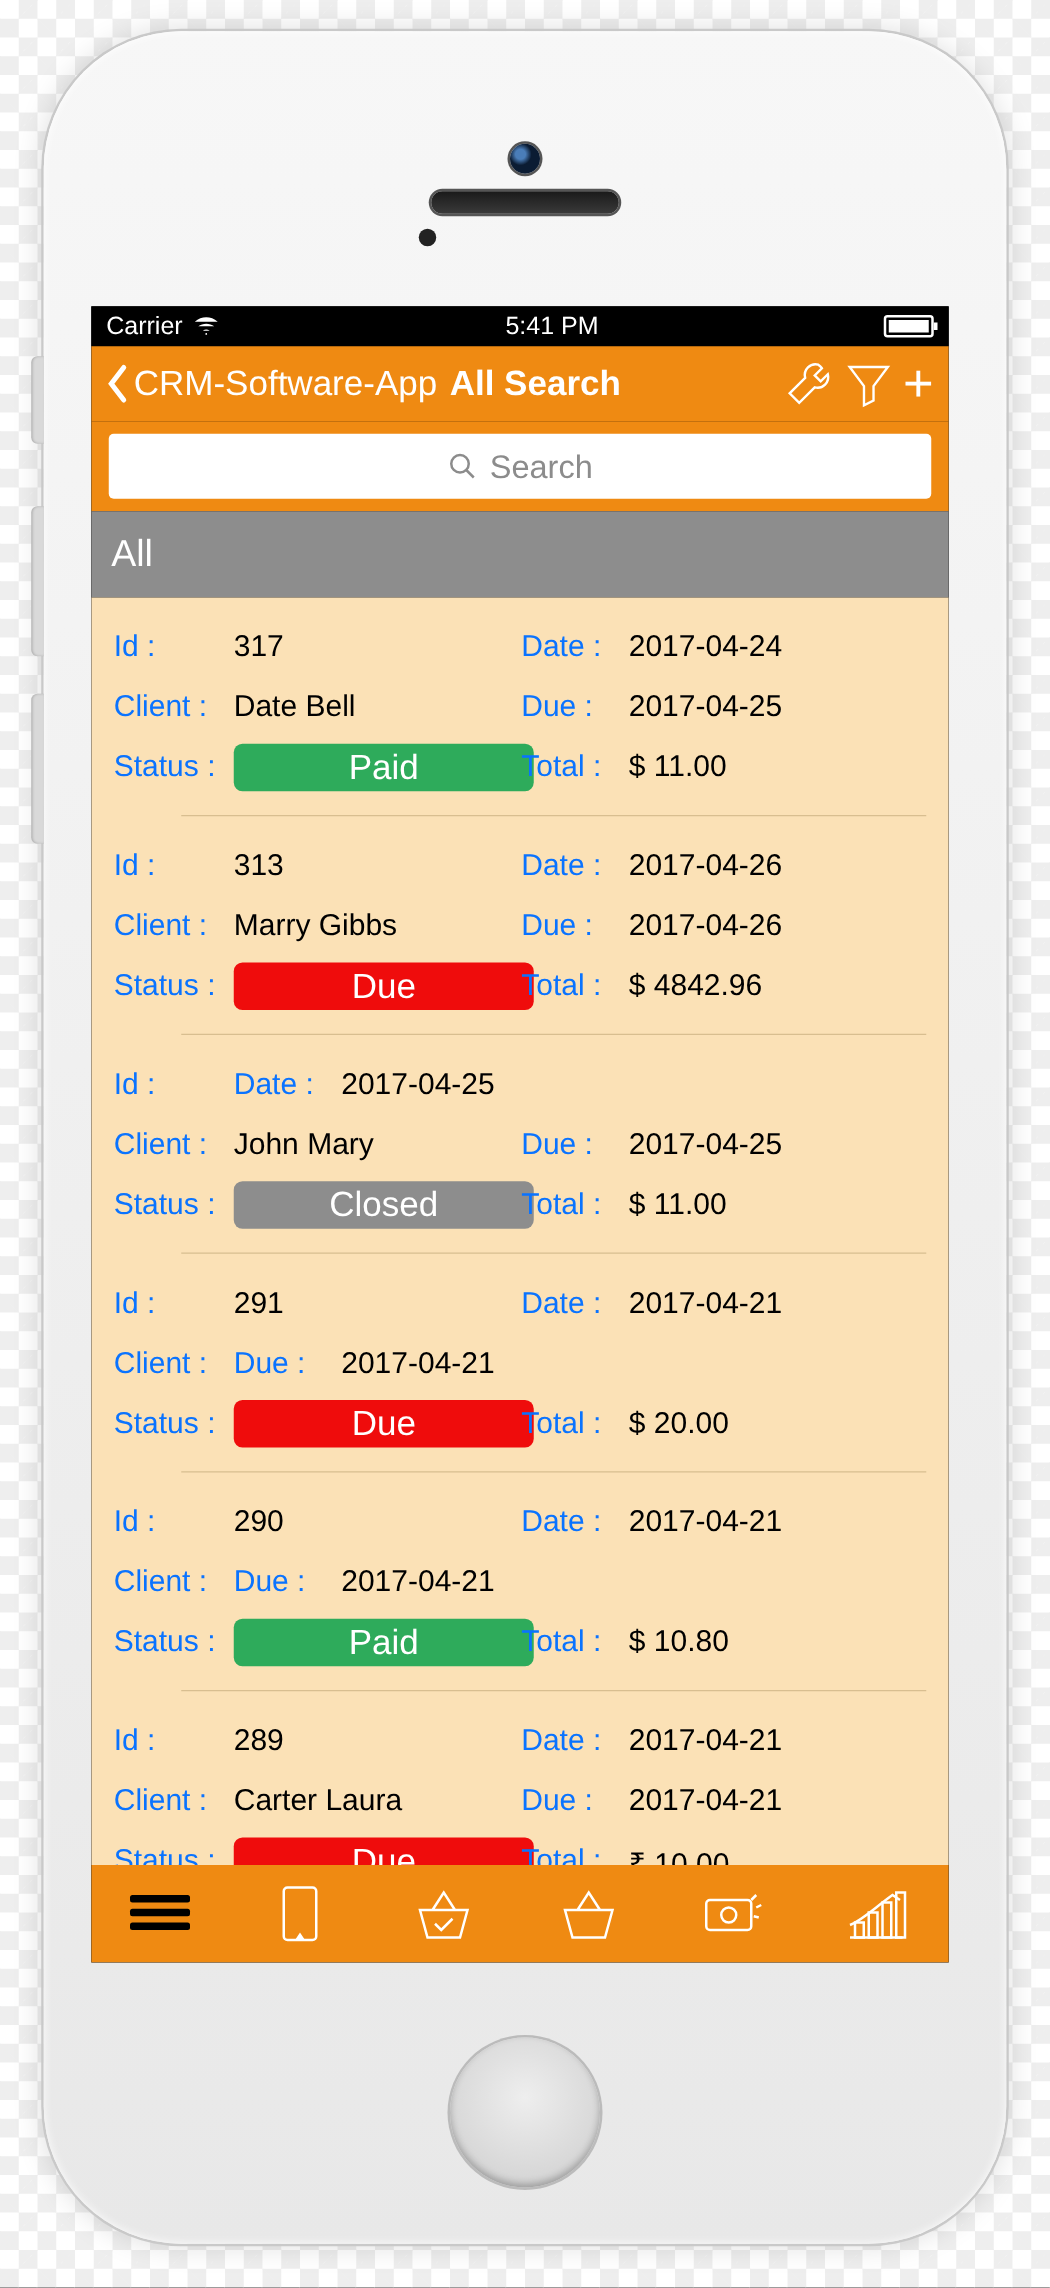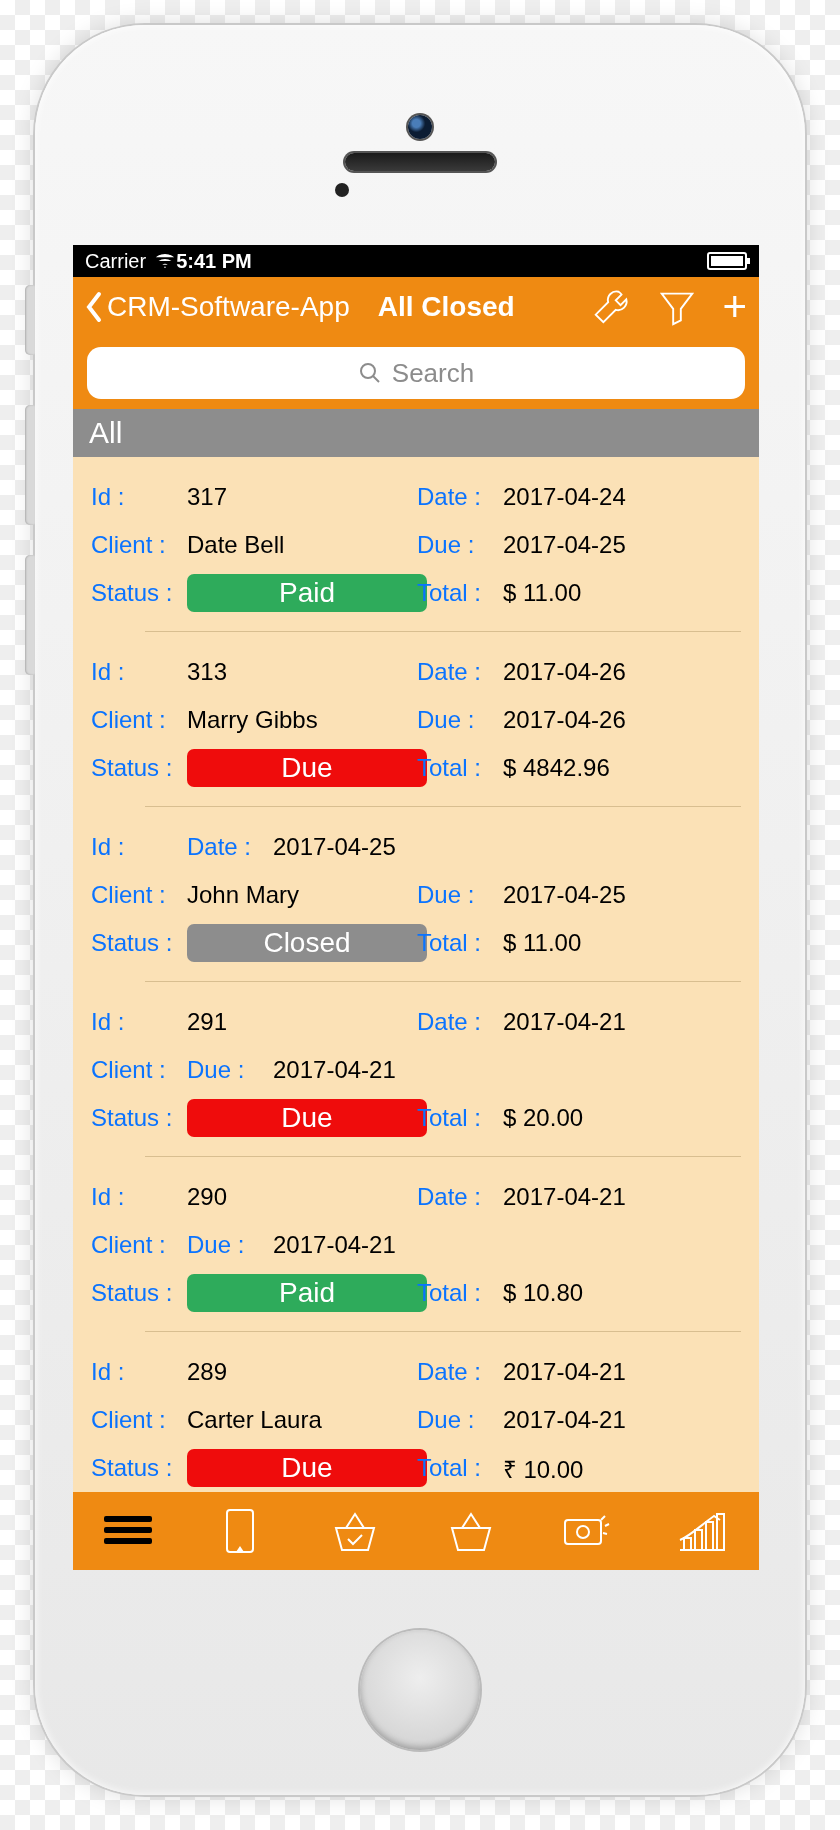--- a/index.html
+++ b/index.html
@@ -36,40 +36,40 @@
   .home{position:absolute;bottom:45px;left:50%;transform:translateX(-50%);
     width:120px;height:120px;border-radius:50%;
     background:radial-gradient(circle at 50% 40%,#eee,#ccc);
     box-shadow:inset 0 -3px 6px rgba(0,0,0,.25),0 0 0 2px #bbb}
   .screen{position:absolute;top:220px;left:38px;width:686px;height:1325px;
     background:#000;display:flex;flex-direction:column;overflow:hidden}
   
   .statusbar{height:32px;background:#000;color:#fff;display:flex;
     align-items:center;font-size:20px;padding:0 12px}
   .statusbar .left{display:flex;align-items:center;gap:8px}
-  .statusbar .center{flex:1;font-weight:700}
+  .statusbar .center{flex:1;text-align:center;font-weight:400}
   .wifi-ic{width:22px;height:22px}
   .batt{width:40px;height:18px;border:2px solid #fff;border-radius:3px;position:relative}
   .batt::after{content:"";position:absolute;right:-5px;top:4px;width:3px;height:6px;background:#fff}
   .batt i{display:block;width:32px;height:10px;background:#fff;margin:2px}
   
   .navbar{height:60px;background:#ef8a12;color:#fff;display:flex;align-items:center;
-    padding:0 12px;gap:24px;font-size:28px}
+    padding:0 12px;gap:6px;font-size:28px}
   .navbar .back{display:flex;align-items:center;gap:4px;font-weight:400}
   .navbar .title{font-weight:700;font-size:28px;margin-left:4px}
   .navbar .spacer{flex:1}
   .nav-ic{width:42px;height:42px;stroke:#fff;stroke-width:2;fill:none}
   .plus{font-size:42px;font-weight:200;line-height:1}
   
   .searchwrap{background:#ef8a12;padding:10px 14px}
-  .searchbox{height:52px;background:#fff;border-radius:14px;display:flex;
+  .searchbox{height:52px;background:#fff;border-radius:4px;display:flex;
     align-items:center;justify-content:center;gap:10px;color:#8c8c8c;font-size:26px}
   .searchbox svg{width:24px;height:24px;stroke:#8c8c8c;stroke-width:2;fill:none}
   
-  .section-hdr{height:48px;background:#8d8d8d;color:#fff;font-size:30px;
+  .section-hdr{height:69px;background:#8d8d8d;color:#fff;font-size:30px;
     display:flex;align-items:center;padding-left:16px}
   
   .list{flex:1;background:#fbe1b6;overflow:hidden}
   .card{padding:16px 18px 0 18px}
   .row{display:flex;align-items:center;height:48px;font-size:24px}
   .row .lab{color:#0a73ff;width:96px}
   .row .val{width:230px;color:#000}
   .row .lab2{color:#0a73ff;width:86px}
   .row .val2{color:#000}
   .badge{display:inline-flex;align-items:center;justify-content:center;
@@ -111,21 +111,21 @@
         </div>
     </div>
 
     <div class="navbar">
       <div class="back">
         <svg width="18" height="32" viewBox="0 0 18 32">
             <path d="M14 3 4 16l10 13" stroke="#fff" stroke-width="4" fill="none" stroke-linecap="round"></path>
           </svg>
         <span>CRM-Software-App</span>
       </div>
-      <span class="title">All Closed</span>
+      <span class="title">All Search</span>
       <div class="spacer"></div>
       <svg class="nav-ic" viewBox="0 0 44 44">
           <path d="M30 6a9 9 0 00-11 11L6 30l8 8 13-13a9 9 0 0011-11l-6 6-5-5 6-6a9 9 0 00-3-3z"></path>
         </svg>
       <svg class="nav-ic" viewBox="0 0 44 44">
           <path d="M6 8h32L26 24v12l-8 4V24L6 8z"></path>
         </svg>
       <span class="plus">+</span>
     </div>
 

